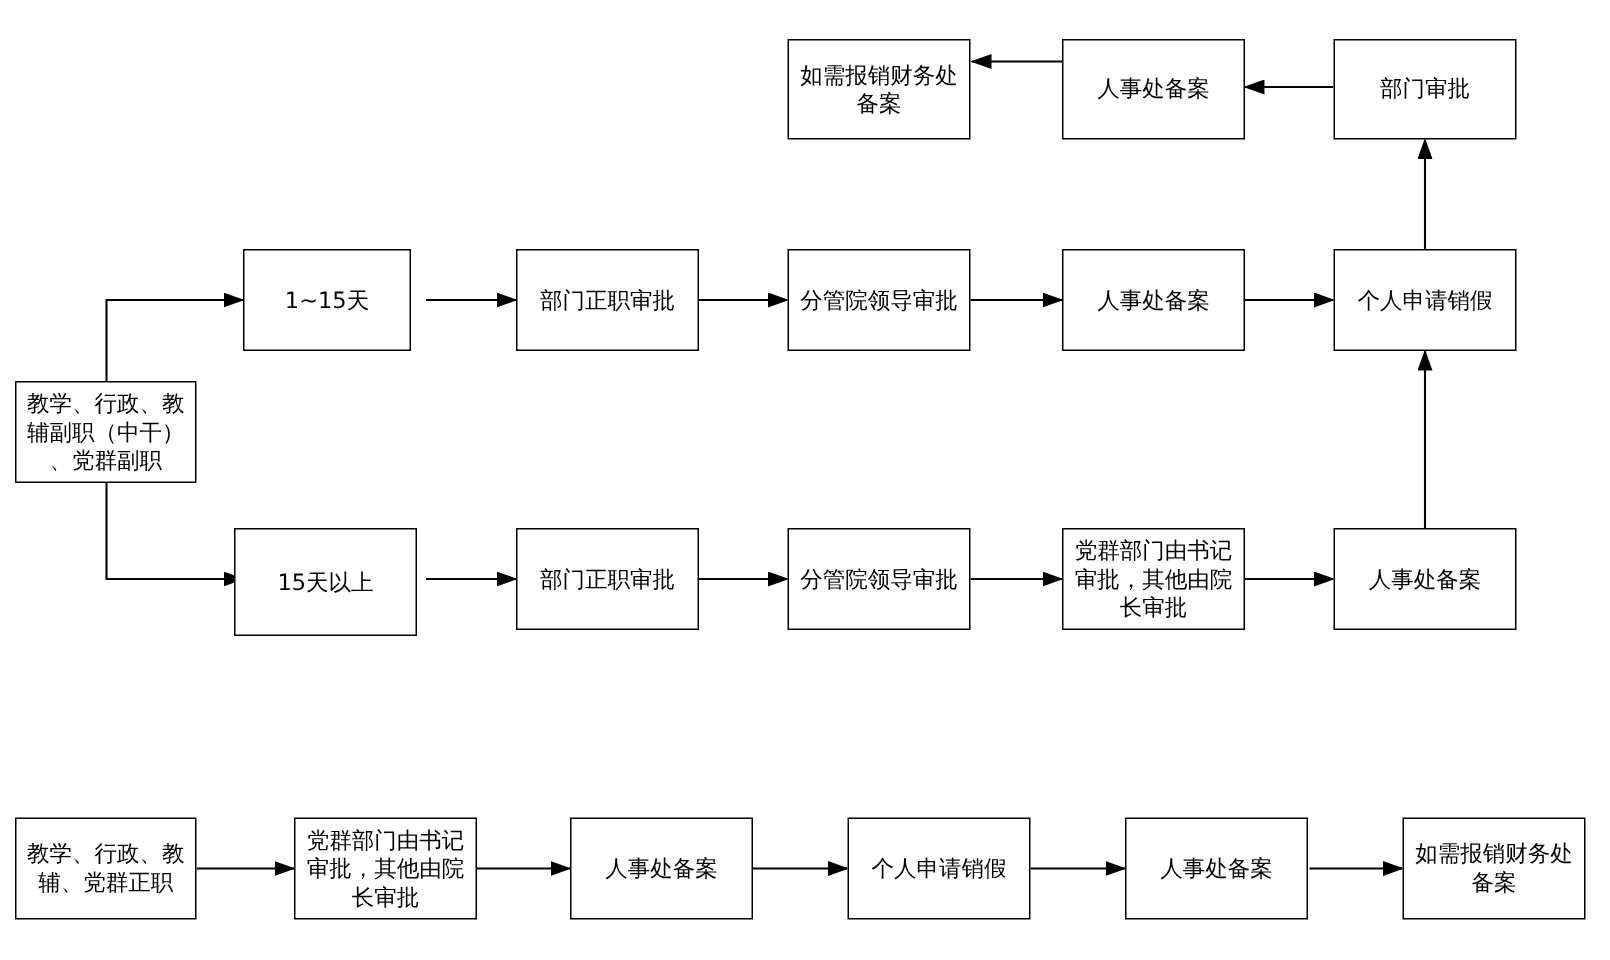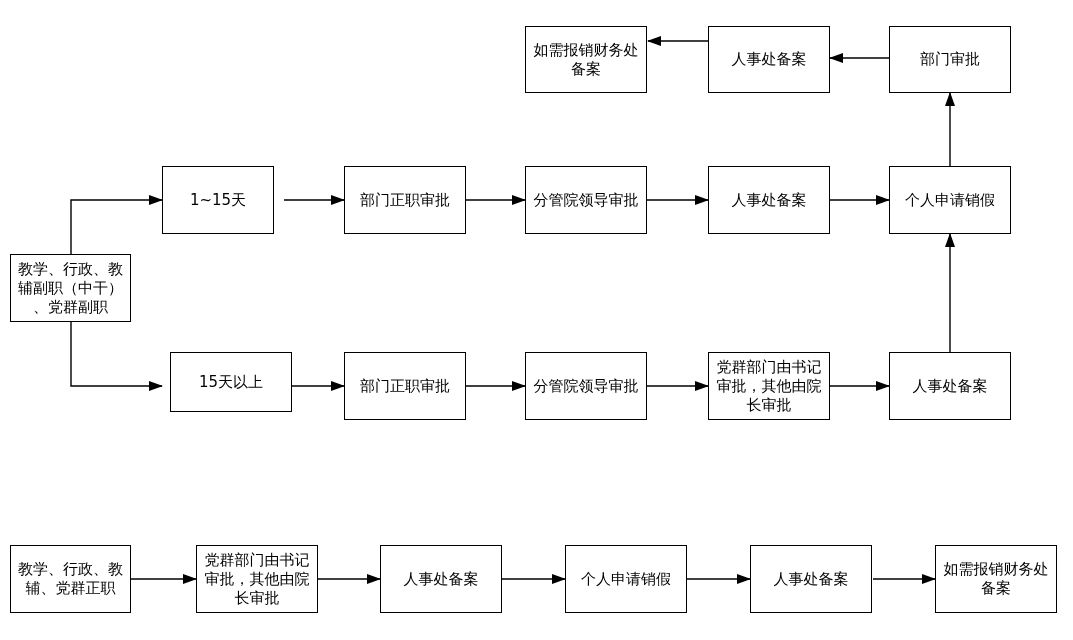--- a/index.html
+++ b/index.html
@@ -85,21 +85,21 @@
   <div class="node" style="left:162px; top:166px; width:112px; height:68px">1~15天</div>
   <div class="node" style="left:344px; top:166px; width:122px; height:68px">部门正职审批</div>
   <div class="node" style="left:525px; top:166px; width:122px; height:68px">分管院领导审批</div>
   <div class="node" style="left:708px; top:166px; width:122px; height:68px">人事处备案</div>
   <div class="node" style="left:889px; top:166px; width:122px; height:68px">个人申请销假</div>
 
   <div class="node" style="left:10px;  top:254px; width:121px; height:68px">教学、行政、教
 辅副职（中干）
 、党群副职</div>
 
-  <div class="node" style="left:170px; top:352px; width:122px; height:60px">15天以上</div>
+  <div class="node" style="left:156px; top:352px; width:122px; height:72px">15天以上</div>
   <div class="node" style="left:344px; top:352px; width:122px; height:68px">部门正职审批</div>
   <div class="node" style="left:525px; top:352px; width:122px; height:68px">分管院领导审批</div>
   <div class="node" style="left:708px; top:352px; width:122px; height:68px">党群部门由书记
 审批，其他由院
 长审批</div>
   <div class="node" style="left:889px; top:352px; width:122px; height:68px">人事处备案</div>
 
   <div class="node" style="left:10px;  top:545px; width:121px; height:68px">教学、行政、教
 辅、党群正职</div>
   <div class="node" style="left:196px; top:545px; width:122px; height:68px">党群部门由书记

